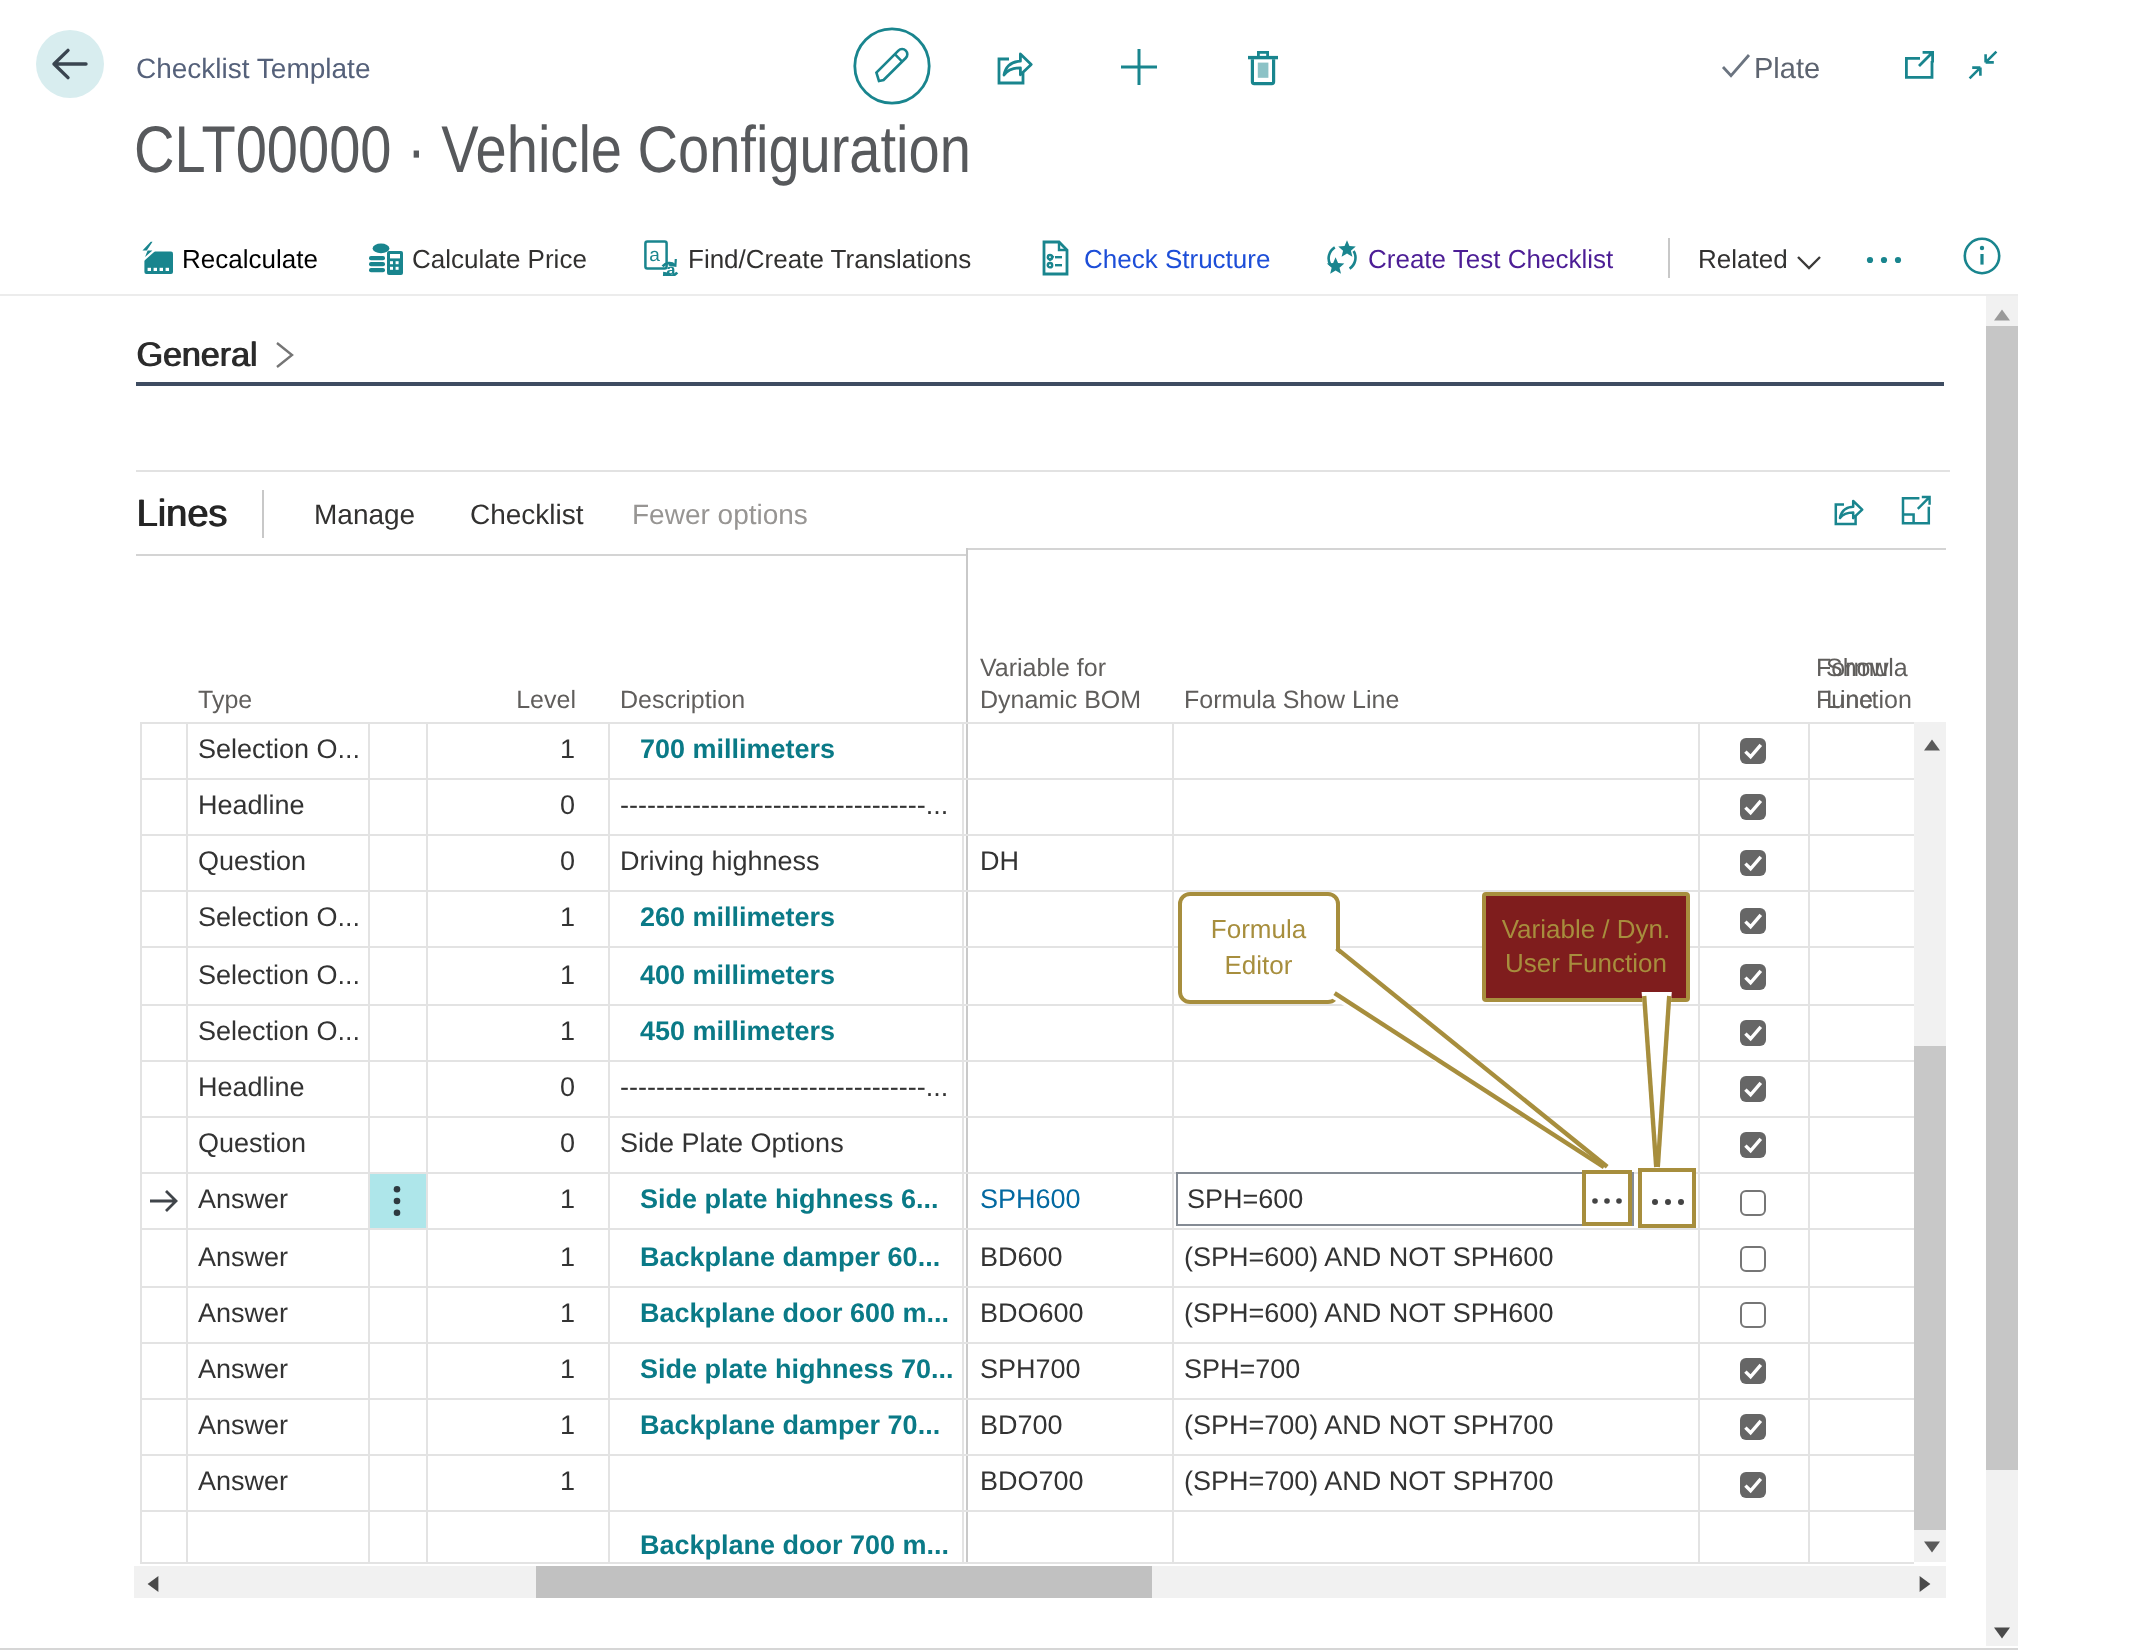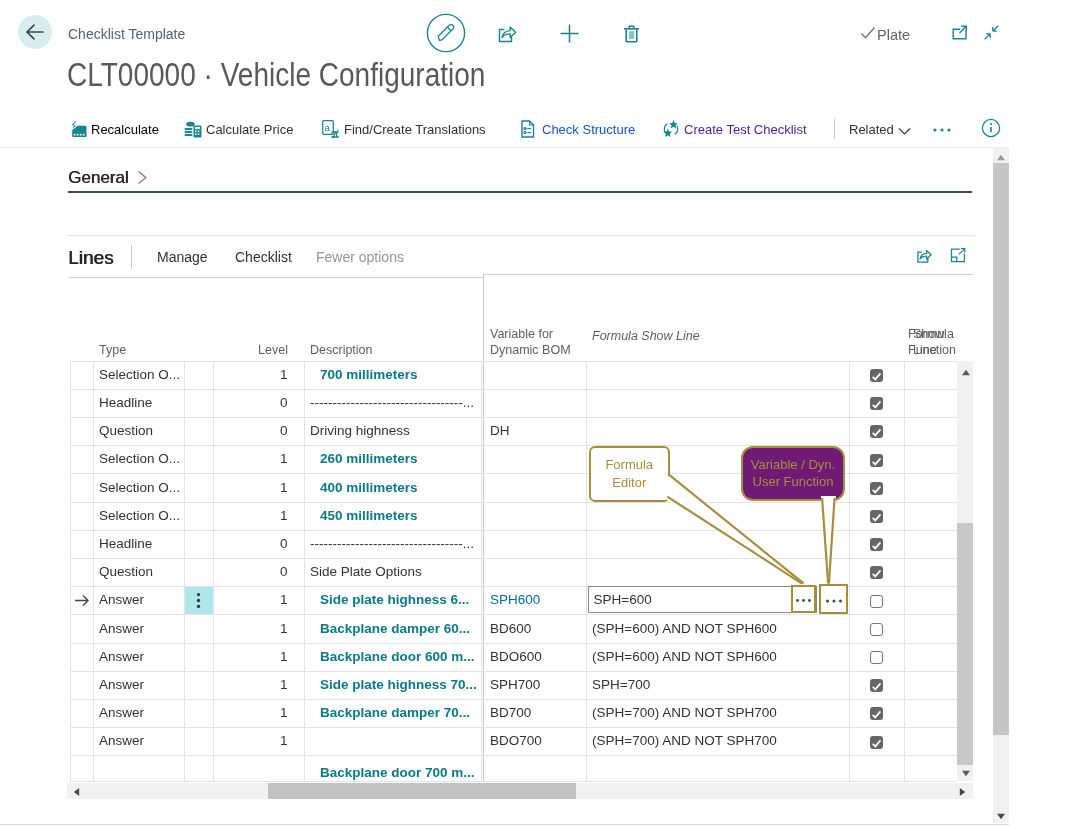--- a/index.html
+++ b/index.html
@@ -163,21 +163,21 @@
       <path d="M10.9 1.5 H14.8 V5.4 M14.6 1.7 L8.9 7.4" stroke-width="1.2"></path>
     </g>
   </svg>
 <div class="a" style="left:68px;top:276.5px;width:415.5px;height:0;border-top:1px solid #d4d4d4;"></div>
 <div class="a" style="left:483.5px;top:273.5px;width:489.5px;height:0;border-top:1px solid #d4d4d4;"></div>
 <div class="a" style="left:483.2px;top:273.5px;width:0;height:507.5px;border-left:1.4px solid #c9c9c9;"></div>
 <div class="hdr" style="left:99px;top:342px;">Type</div>
 <div class="hdr" style="left:212px;top:342px;width:76px;text-align:right;">Level</div>
 <div class="hdr" style="left:310px;top:342px;">Description</div>
 <div class="hdr" style="left:490px;top:326px;">Variable for<br>Dynamic BOM</div>
-<div class="hdr" style="left:592px;top:328px;font-style:italic;">Formula Show Line</div>
+<div class="hdr" style="left:592px;top:342px;">Formula Show Line</div>
 <div class="hdr" style="left:884px;top:326px;margin-left:29px;">Show<br>Line</div>
 <div class="hdr" style="left:908px;top:326px;">Formula<br>Function</div>
 <div class="hl" style="left:69.5px;top:360.5px;width:887px;"></div>
 <div class="hl" style="left:69.5px;top:388.7px;width:887px;"></div>
 <div class="hl" style="left:69.5px;top:416.9px;width:887px;"></div>
 <div class="hl" style="left:69.5px;top:445.1px;width:887px;"></div>
 <div class="hl" style="left:69.5px;top:473.3px;width:887px;"></div>
 <div class="hl" style="left:69.5px;top:501.5px;width:887px;"></div>
 <div class="hl" style="left:69.5px;top:529.7px;width:887px;"></div>
 <div class="hl" style="left:69.5px;top:557.9px;width:887px;"></div>
@@ -312,21 +312,21 @@
   </svg>
 <div class="a" style="left:819px;top:584.4px;width:29px;height:29.6px;border:2px solid #a78e3d;background:#fff;"></div>
 <svg class="a" style="left:824.5px;top:597.7px;" width="18" height="6" viewBox="0 0 18 6">
     <g fill="#444">
       <circle cx="2.5" cy="3" r="1.5"></circle>
       <circle cx="9" cy="3" r="1.5"></circle>
       <circle cx="15.5" cy="3" r="1.5"></circle>
     </g>
   </svg>
 <div class="a" style="left:589px;top:445.5px;width:80.5px;height:56px;border:2.4px solid #a78e3d;border-radius:6px;background:#fff;display:flex;align-items:center;justify-content:center;text-align:center;color:#a78e3d;font-size:13px;line-height:17.5px;">Formula<br>Editor</div>
-<div class="a" style="left:741px;top:445.5px;width:104px;height:55px;border:2.4px solid #a78e3d;border-radius:12px;background:#701a75;display:flex;align-items:center;justify-content:center;text-align:center;color:#a78e3d;font-size:13px;line-height:17.5px;">Variable / Dyn.<br>User Function</div>
+<div class="a" style="left:741px;top:445.5px;width:104px;height:55px;border:2.4px solid #a78e3d;border-radius:2px;background:#7f1d1d;display:flex;align-items:center;justify-content:center;text-align:center;color:#a78e3d;font-size:13px;line-height:17.5px;">Variable / Dyn.<br>User Function</div>
 <svg class="a" style="left:560px;top:440px;" width="320" height="180" viewBox="0 0 320 180">
 <polygon points="105,33 243.5,143.5 104,58" fill="#fff" stroke="none"></polygon>
 <path d="M108.3 34.2 L243.6 143.4" stroke="#a78e3d" stroke-width="2.2" fill="none"></path>
 <path d="M107.3 56.6 L242 143.6" stroke="#a78e3d" stroke-width="2.2" fill="none"></path>
 <polygon points="260.8,56 268.5,143.5 275.9,56" fill="#fff" stroke="none"></polygon>
 <path d="M262.1 58 L268.1 143.5" stroke="#a78e3d" stroke-width="2.2" fill="none"></path>
 <path d="M274.6 58 L268.9 143.5" stroke="#a78e3d" stroke-width="2.2" fill="none"></path>
 </svg>
 <div class="a" style="left:957px;top:361px;width:16px;height:420px;background:#f1f1f1;"></div>
 <svg class="a" style="left:961.5px;top:368.5px;" width="8" height="7" viewBox="0 0 8 7">

